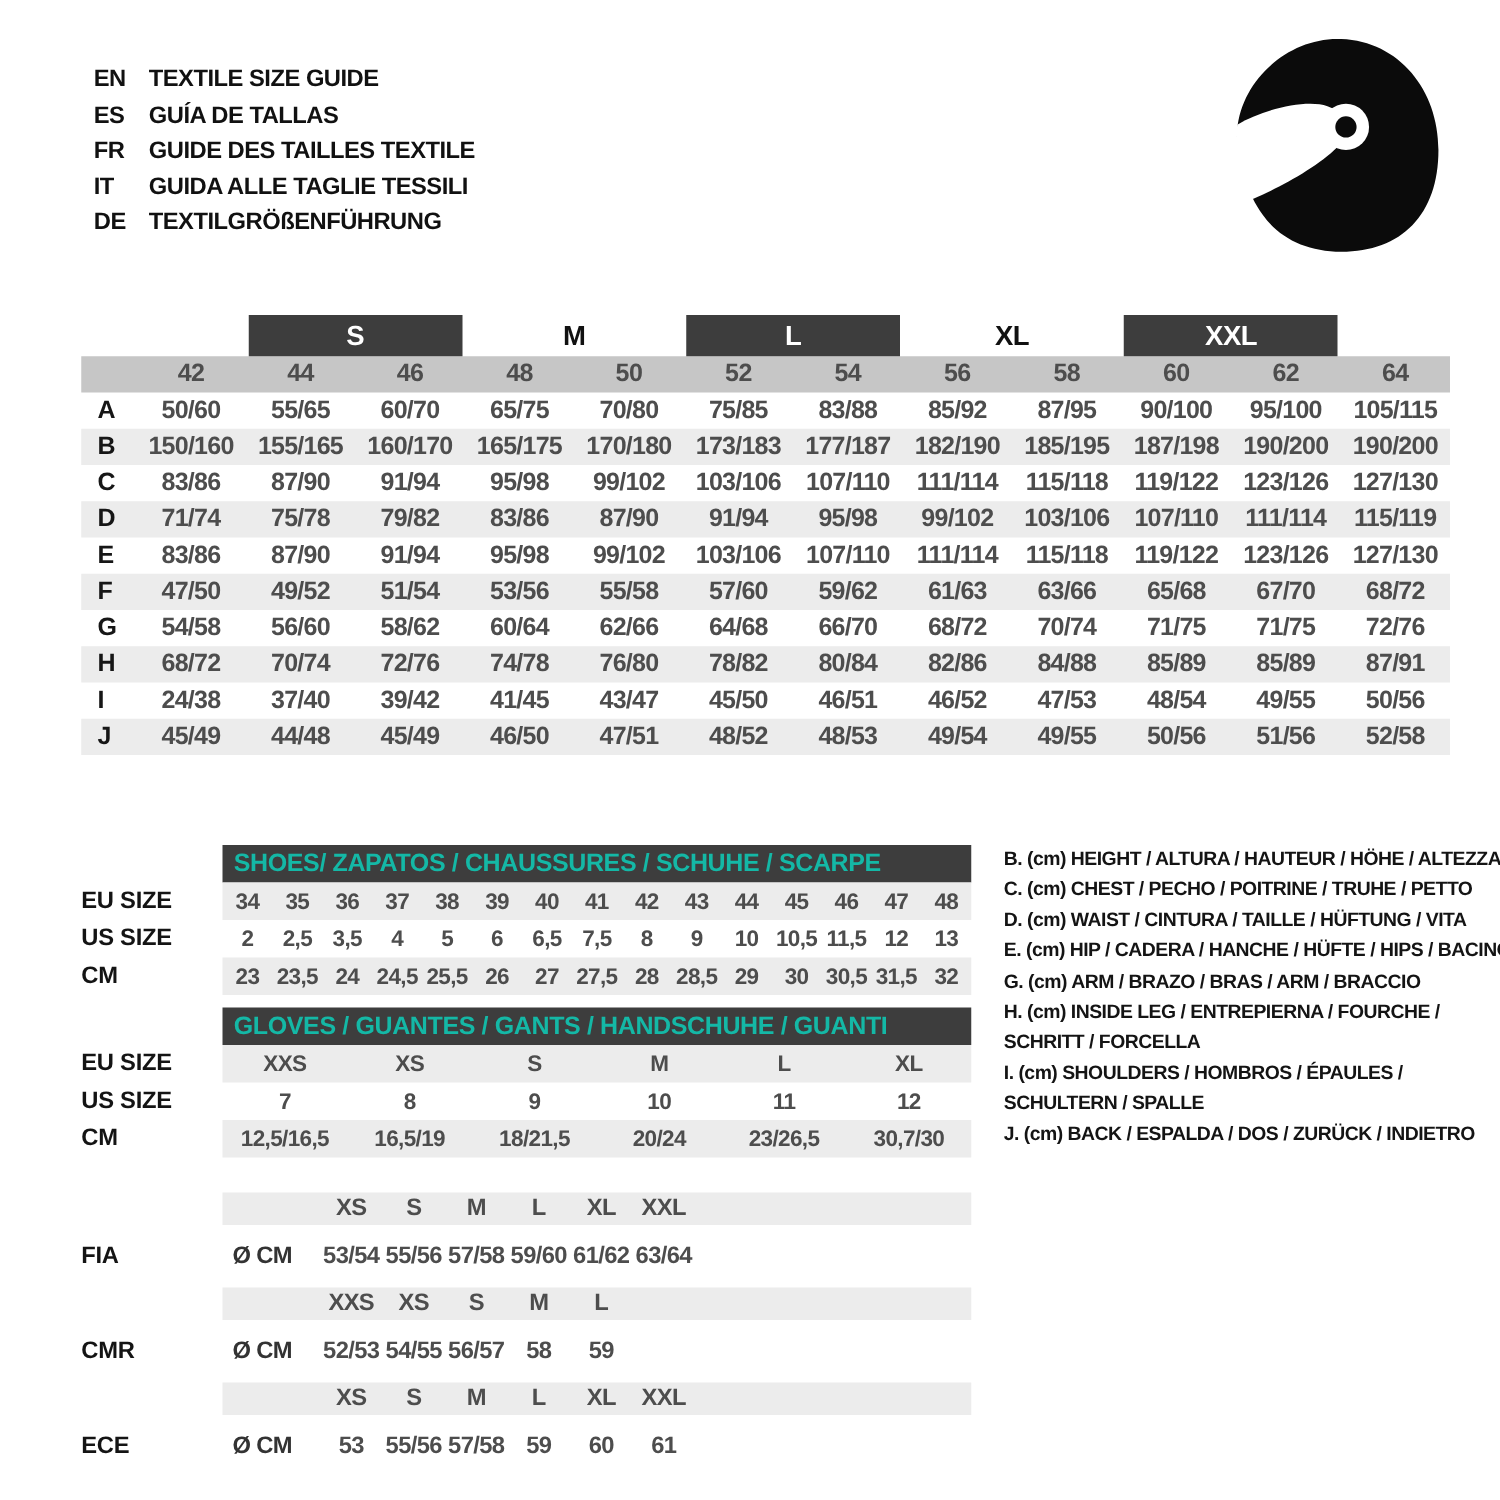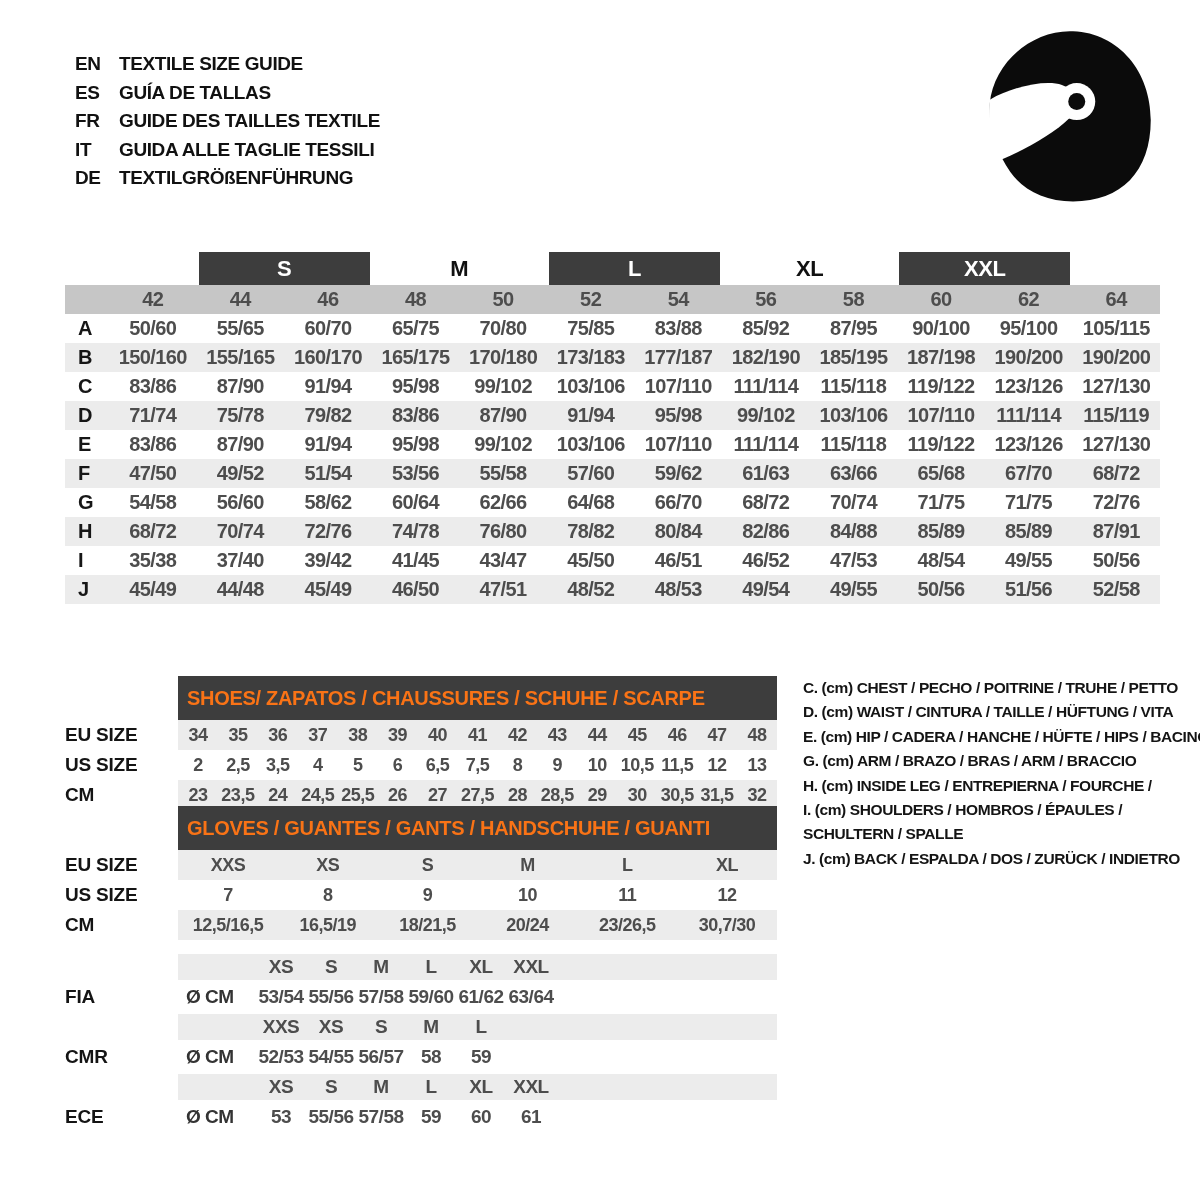--- a/index.html
+++ b/index.html
@@ -31,30 +31,30 @@
   .mrow{height:29px}
   .mrow.odd{background:var(--stripe)}
   .letter{display:flex;align-items:center;padding-left:13px;font-size:20px;color:#161616}
   .cell{display:flex;align-items:center;justify-content:center;font-size:20px;color:#4d4d4d;letter-spacing:-0.6px;white-space:nowrap}
 
   
   .sub{left:65px;width:712px;display:grid;grid-template-columns:113px 599px}
   #shoesTable{top:676px}
   #glovesTable{top:806px}
   #helmetTable{top:954px}
-  .bar{grid-column:2;background:var(--bar);color:#f97316;height:44px;display:flex;align-items:center;
+  .bar{grid-column:2;background:var(--bar);color:#14b8a6;height:30px;display:flex;align-items:center;
        padding-left:9px;box-sizing:border-box;font-size:20px;letter-spacing:-0.3px;white-space:nowrap}
   .sub-label{display:flex;align-items:center;font-size:19px;color:#141414;letter-spacing:-0.2px}
   .sub-row{display:grid;height:30px}
   .sub-row.stripe{background:var(--stripe)}
   .cols15{grid-template-columns:repeat(15,1fr)}
   .cols6{grid-template-columns:repeat(6,1fr)}
   .helmet-grid{grid-template-columns:78px repeat(6,50px) 1fr}
   .hsize{height:26px}
-  .hdata{height:34px}
+  .hdata{height:50px}
   .sub-cell{display:flex;align-items:center;justify-content:center;font-size:18px;color:#4d4d4d;
             letter-spacing:-0.5px;white-space:nowrap}
   .helmet-grid .sub-cell{font-size:19px}
   .diam{justify-content:flex-start;padding-left:8px;color:#333}
 
   
   .legend{left:803px;top:676px;width:395px;font-size:15.5px;line-height:24.4px;letter-spacing:-0.4px;color:#141414}
   .legend-line{white-space:nowrap}
 </style>
 </head>
@@ -233,21 +233,21 @@
         <div class="cell">78/82</div>
         <div class="cell">80/84</div>
         <div class="cell">82/86</div>
         <div class="cell">84/88</div>
         <div class="cell">85/89</div>
         <div class="cell">85/89</div>
         <div class="cell">87/91</div>
       </div>
       <div class="grid13 mrow">
         <div class="letter">I</div>
-        <div class="cell">35/38</div>
+        <div class="cell">24/38</div>
         <div class="cell">37/40</div>
         <div class="cell">39/42</div>
         <div class="cell">41/45</div>
         <div class="cell">43/47</div>
         <div class="cell">45/50</div>
         <div class="cell">46/51</div>
         <div class="cell">46/52</div>
         <div class="cell">47/53</div>
         <div class="cell">48/54</div>
         <div class="cell">49/55</div>
@@ -418,33 +418,37 @@
       <div class="sub-cell">55/56</div>
       <div class="sub-cell">57/58</div>
       <div class="sub-cell">59</div>
       <div class="sub-cell">60</div>
       <div class="sub-cell">61</div>
     </div>
   </section>
 
 <aside class="abs legend" id="legend">
     <div class="legend-item">
+      <div class="legend-line">B. (cm) HEIGHT / ALTURA / HAUTEUR / HÖHE / ALTEZZA</div>
+    </div>
+    <div class="legend-item">
       <div class="legend-line">C. (cm) CHEST / PECHO / POITRINE / TRUHE / PETTO</div>
     </div>
     <div class="legend-item">
       <div class="legend-line">D. (cm) WAIST / CINTURA / TAILLE / HÜFTUNG / VITA</div>
     </div>
     <div class="legend-item">
       <div class="legend-line">E. (cm) HIP / CADERA / HANCHE / HÜFTE / HIPS / BACINO</div>
     </div>
     <div class="legend-item">
       <div class="legend-line">G. (cm) ARM / BRAZO / BRAS / ARM / BRACCIO</div>
     </div>
     <div class="legend-item">
       <div class="legend-line">H. (cm) INSIDE LEG / ENTREPIERNA / FOURCHE /</div>
+      <div class="legend-line">SCHRITT / FORCELLA</div>
     </div>
     <div class="legend-item">
       <div class="legend-line">I. (cm) SHOULDERS / HOMBROS / ÉPAULES /</div>
       <div class="legend-line">SCHULTERN / SPALLE</div>
     </div>
     <div class="legend-item">
       <div class="legend-line">J. (cm) BACK / ESPALDA / DOS / ZURÜCK / INDIETRO</div>
     </div>
   </aside>
 

